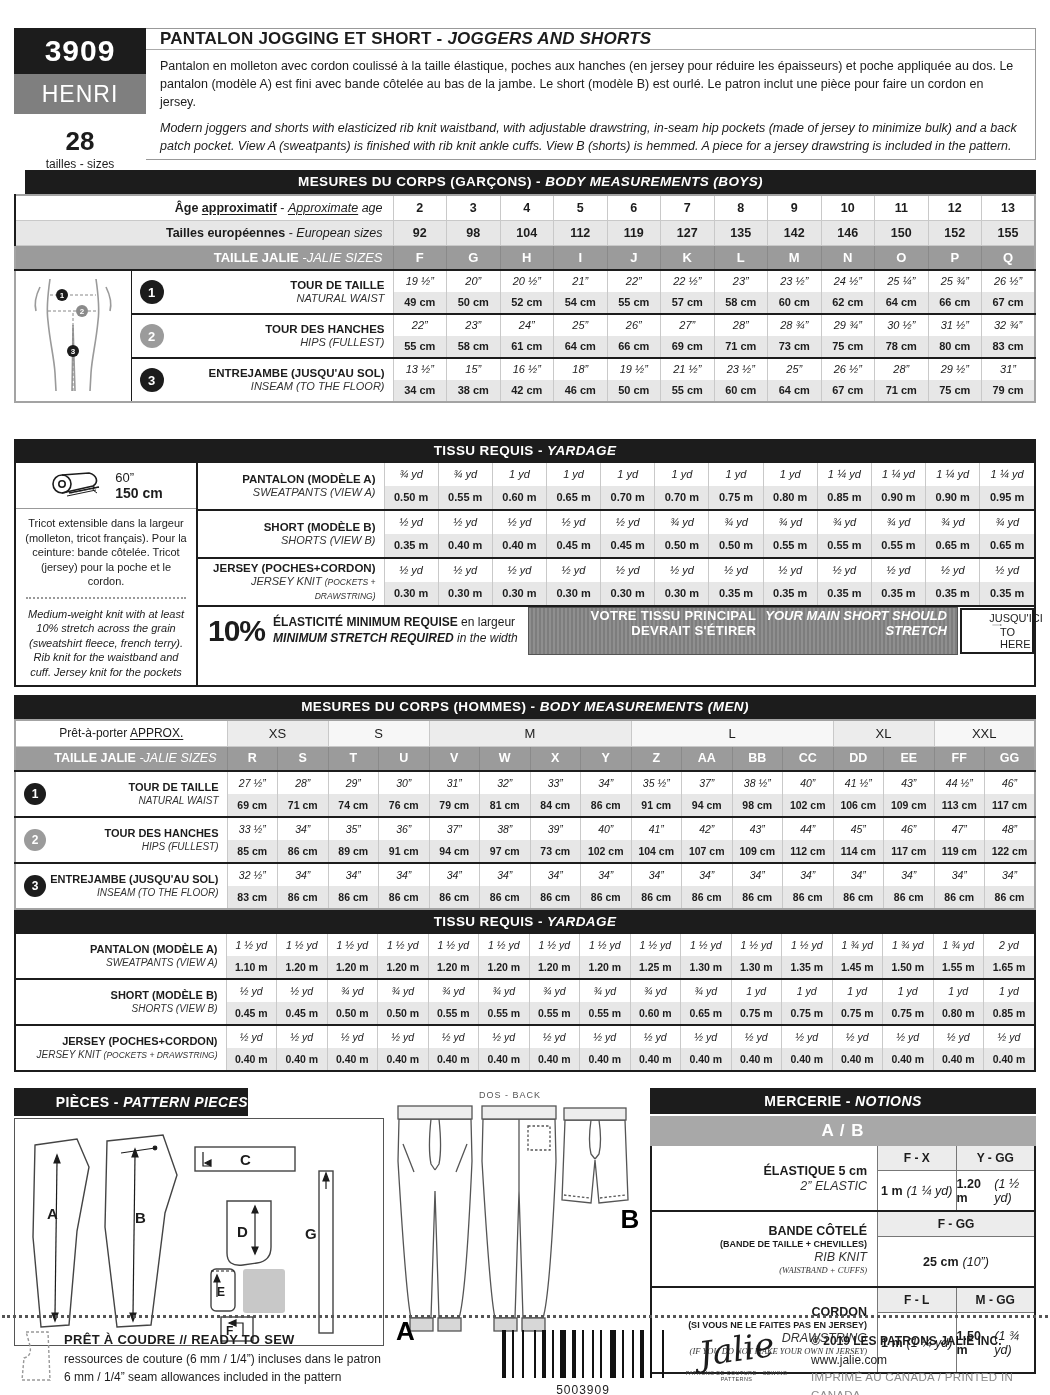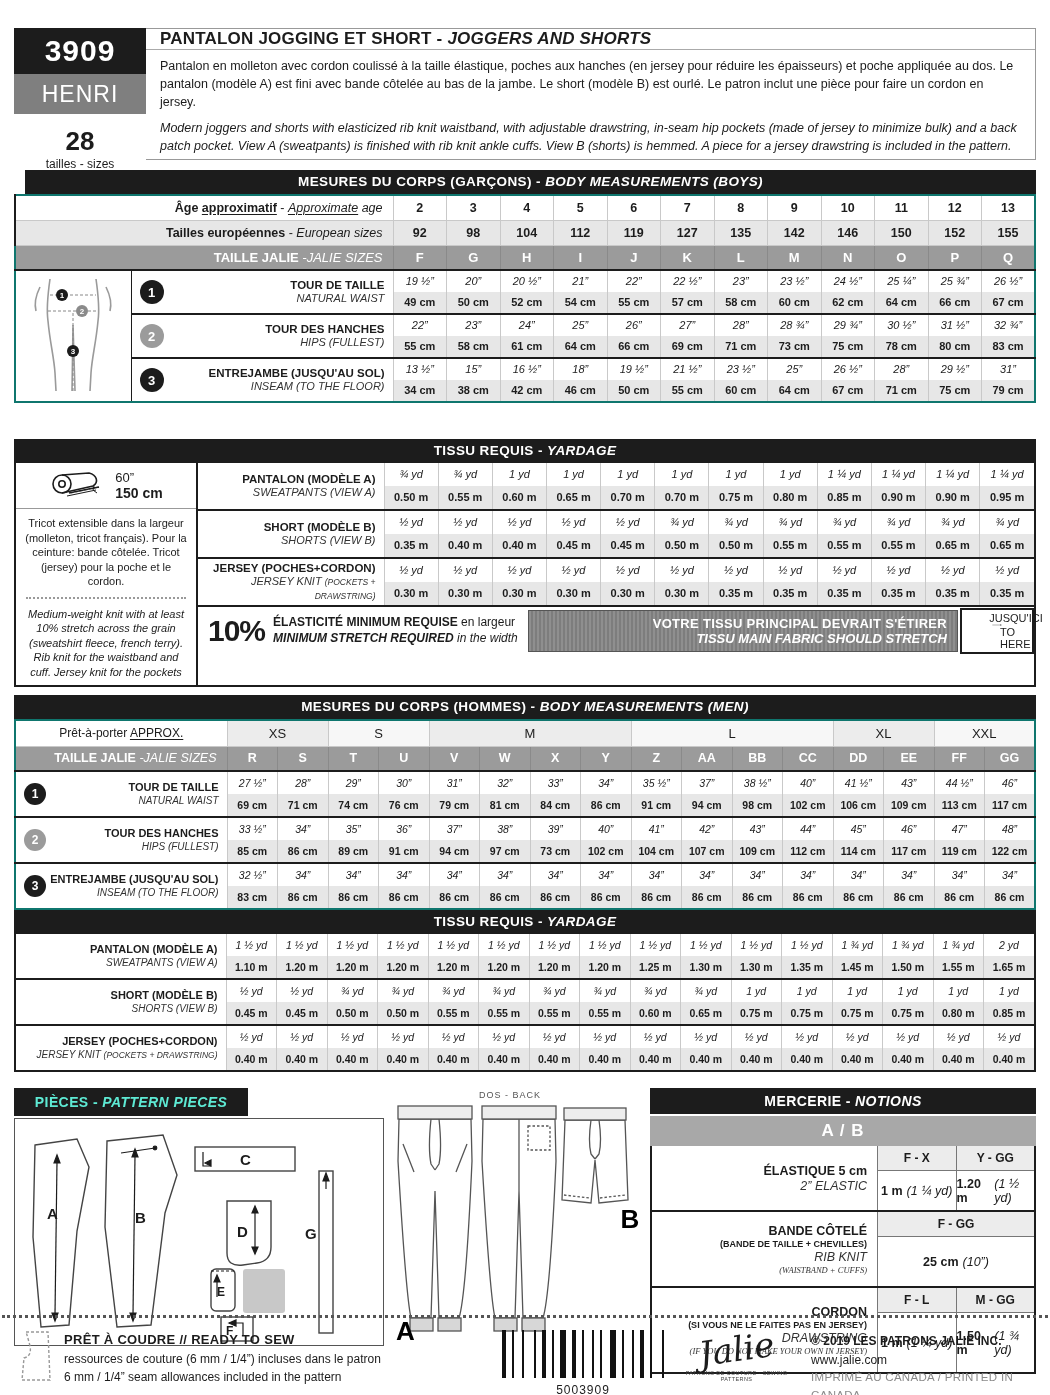--- a/index.html
+++ b/index.html
@@ -32,21 +32,21 @@
   .hdr-row td { height:25px; border:1px solid #c9c9c9; font-size:12.5px; text-align:center; }
   .hdr-row .hdr-label { text-align:right; padding-right:10px; font-size:12.5px; border-left:2px solid #1c1c1c; }
   .hdr-row.alt td { background:#e7e7e7; }
   .hdr-val { font-weight:bold; }
   .jalie-row td { background:#9b9b9b; color:#fff; font-weight:bold; height:25px; font-size:13px; text-align:center; border:1px solid #8a8a8a; }
   .jalie-row .hdr-label { text-align:right; padding-right:10px; }
   .jalie-row .hdr-label .it, .hdr-row .hdr-label .it { font-style:italic; font-weight:normal; }
   .hdr-row .hdr-label b { font-weight:bold; }
   u { text-underline-offset:2px; }
 
-  .meas-table { border:2px solid #0f766e; }
+  .meas-table { border:2px solid #a3a3a3; }
   .body-row { border-top:2px solid #1c1c1c; }
   .body-row td { border-left:1px solid #c9c9c9; }
   .figure-cell { border-left:none !important; border-right:1px solid #1c1c1c; background:#fff; text-align:center; }
   .label-cell .lc-wrap { display:flex; align-items:center; padding:0 8px 0 8px; }
   .circle { width:24px; height:24px; min-width:24px; border-radius:50%; background:#1c1c1c; color:#fff; font-weight:bold; font-size:13px; display:inline-flex; align-items:center; justify-content:center; }
   .circle.gray { background:#9b9b9b; }
   .lbl-stack { flex:1; text-align:right; line-height:1.25; }
   .lbl-fr { display:block; font-weight:bold; font-size:11.5px; }
   .lbl-en { display:block; font-style:italic; font-size:11px; color:#333; }
   .lbl-en .sub { font-size:8.5px; }
@@ -70,44 +70,44 @@
   .yd-table .label-cell { border-left:none; }
   .yd-table .v-in { height:23px; line-height:23px; }
   .yd-table .v-cm { height:23px; line-height:23px; }
   .men .yd-table .v-in, .men .yd-table .v-cm { height:22px; line-height:22px; font-size:10.5px; }
 
   .stretch-row { border-top:2px solid #1c1c1c; height:50px; display:flex; align-items:center; }
   .pct { font-size:30px; font-weight:bold; letter-spacing:-1px; padding:0 8px 0 10px; }
   .stretch-text { font-size:12px; line-height:1.3; padding-right:10px; }
   .stretch-text .b { font-weight:bold; }
   .stretch-text .en { font-style:italic; }
-  .stretch-bar { flex:1; height:42px; margin-right:2px;
+  .stretch-bar { flex:1; height:48px; margin-right:2px;
      background:repeating-linear-gradient(90deg,#8f8f8f 0 2px,#7d7d7d 2px 4px);
-     border:1px solid #555; color:#fff; display:flex; flex-direction:column; justify-content:center; text-align:right; padding-right:10px; }
+     border:1px solid #555; color:#fff; display:flex; flex-direction:row; justify-content:center; text-align:right; padding-right:10px; }
   .stretch-bar .l1 { font-weight:bold; font-size:13px; letter-spacing:.3px; }
   .stretch-bar .l2 { font-weight:bold; font-style:italic; font-size:13px; }
   .tohere { width:74px; height:46px; border:2px solid #1c1c1c; background:#fff; display:flex; flex-direction:column; align-items:center; justify-content:space-between; padding:2px 0; }
   .tohere .t { font-size:11px; font-weight:normal;margin-left:38px; }
 
   
   .group-row td { height:26px; border:1px solid #c9c9c9; font-size:13px; text-align:center; }
   .group-cell { background:#ececec; }
   .group-cell.alt { background:#f7f7f7; }
   .men .hdr-label { font-size:12px; }
   .men .jalie-row td { font-size:12.5px; }
   .men .v-in { font-size:10.5px; height:22px; line-height:22px; }
   .men .v-cm { font-size:10.5px; height:22px; line-height:22px; }
   .men .lbl-fr { font-size:11px; }
   .men .lbl-en { font-size:10px; }
   .men .circle { width:22px; height:22px; min-width:22px; font-size:12px; }
 
   
   .bottom { display:flex; margin-top:16px; height:258px; gap:8px; }
   .pieces-col { width:372px; }
-  .pieces-bar { width:234px; background:#1c1c1c; color:#5eead4; font-weight:bold; font-size:14px; height:28px; line-height:28px; text-align:center; letter-spacing:.4px; }
+  .pieces-bar { width:234px; background:#1c1c1c; color:#ffffff; font-weight:bold; font-size:14px; height:28px; line-height:28px; text-align:right; letter-spacing:.4px; }
   .pieces-bar .it { font-style:italic; }
   .pieces-box { border:1px solid #555; height:228px; margin-top:2px; }
   .draw-col { flex:1; position:relative; }
   .notions-col { width:410px; }
   .notions-bar { background:#1c1c1c; color:#fff; font-weight:bold; font-size:14px; height:26px; line-height:26px; text-align:center; letter-spacing:.4px; }
   .notions-bar .it { font-style:italic; }
   .views-bar { background:#a8a8a8; color:#fff; font-weight:bold; font-size:17px; height:30px; line-height:30px; text-align:center; letter-spacing:1px; margin-top:2px; }
   .notions-table { border:2px solid #1c1c1c; border-top:none; width:100%; }
   .notions-table .nrow { display:flex; border-top:2px solid #1c1c1c; }
   .notions-table .nrow:first-child { border-top:none; }
@@ -640,21 +640,21 @@
         </tbody>
       </table>
       <div class="stretch-row">
         <span class="pct">10%</span>
         <span class="stretch-text">
           <span class="b">ÉLASTICITÉ MINIMUM REQUISE</span><span> en largeur</span><br>
           <span class="en b">MINIMUM STRETCH REQUIRED</span><span class="en"> in the width</span>
         </span>
         <div class="stretch-bar">
           <div class="l1">VOTRE TISSU PRINCIPAL DEVRAIT S'ÉTIRER</div>
-          <div class="l2">TISSU MAIN FABRIC SHOULD STRETCH</div>
+          <div class="l2">YOUR MAIN SHORT SHOULD STRETCH</div>
         </div>
         <div class="tohere">
           <span class="t">JUSQU'ICI</span>
           <svg width="60" height="12" viewBox="0 0 60 12">
                 <line x1="2" y1="6" x2="50" y2="6" stroke="#1c1c1c" stroke-width="2"></line>
                 <polygon points="50,1 59,6 50,11" fill="#1c1c1c"></polygon>
               </svg>
           <span class="t">TO HERE</span>
         </div>
       </div>

